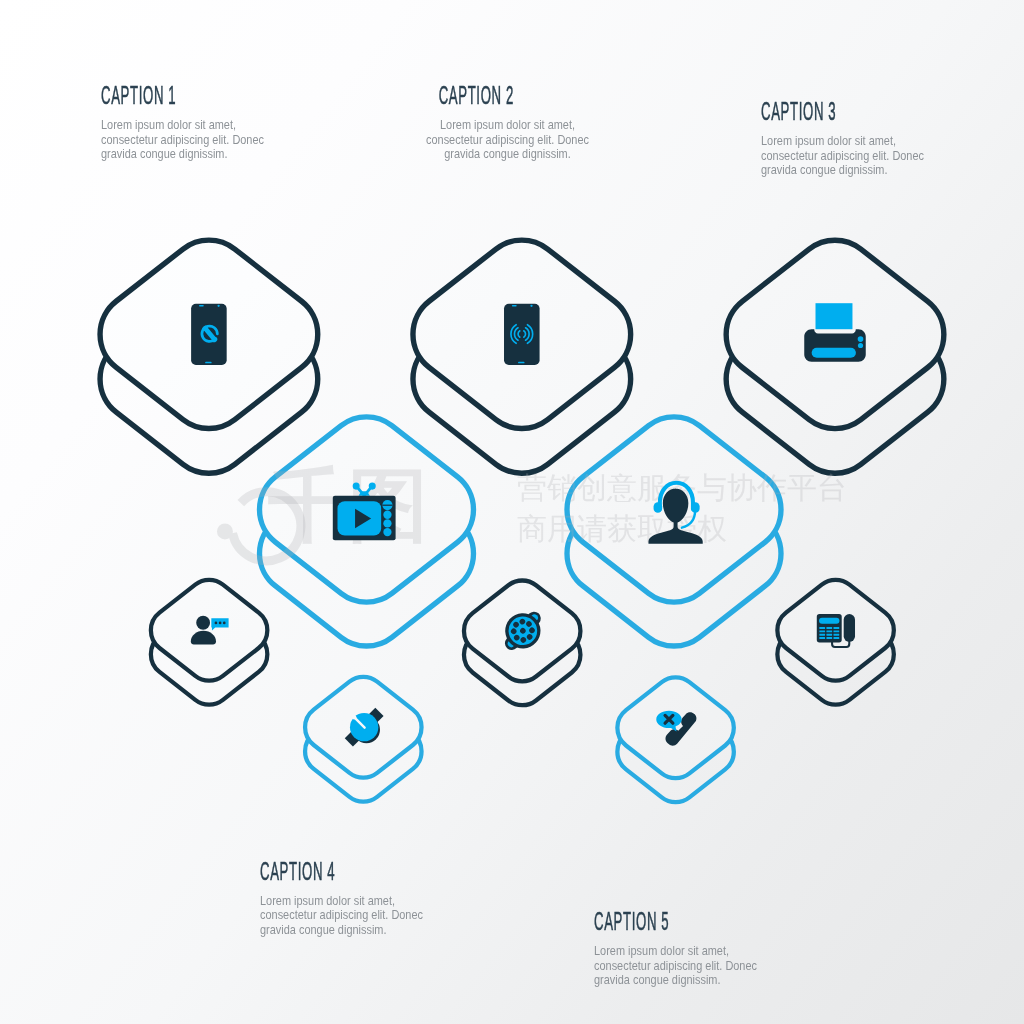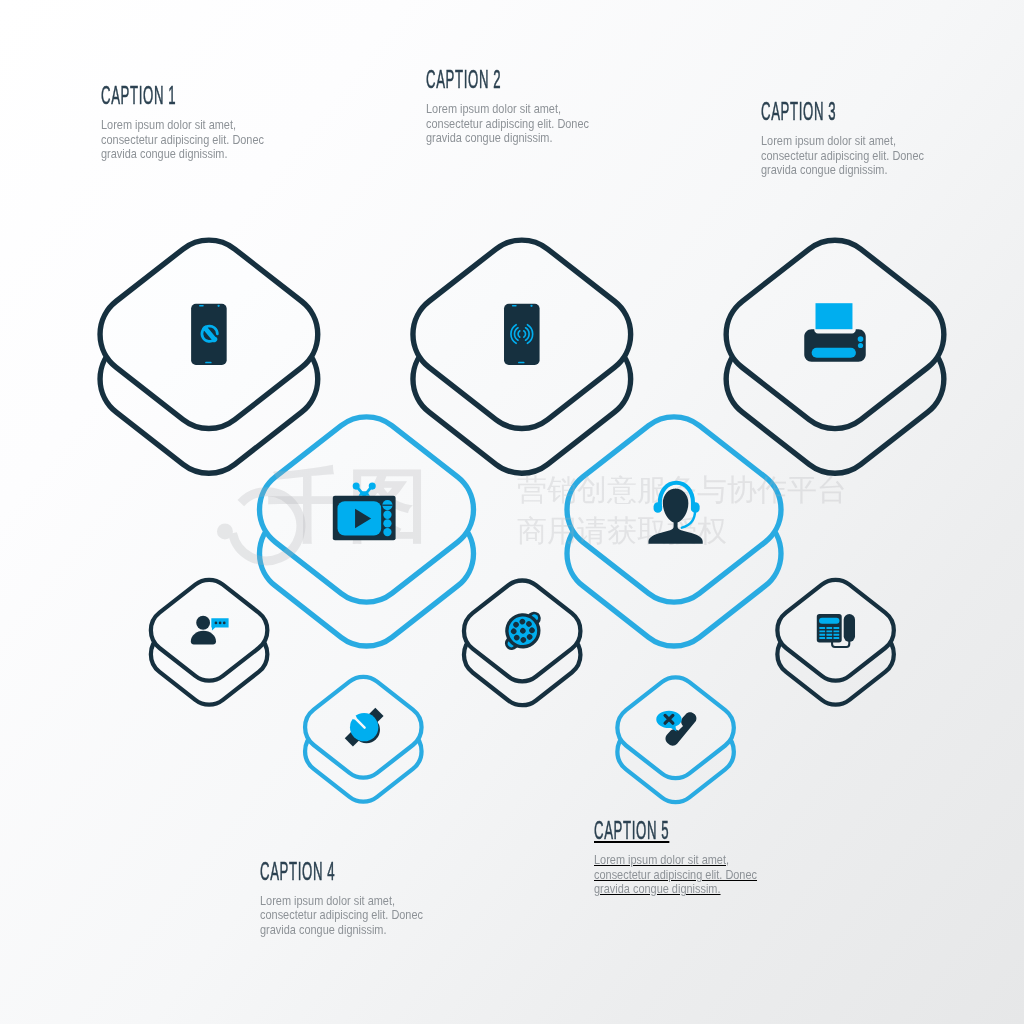--- a/index.html
+++ b/index.html
@@ -13,21 +13,21 @@
   .cap .ttl{font-family:"Liberation Sans",sans-serif;
     font-weight:400;font-size:26.5px;letter-spacing:1.3px;color:#2b4150;
     white-space:nowrap;display:block;line-height:26.5px;
     -webkit-text-stroke:0.55px #2b4150;
     transform:scaleX(0.497);transform-origin:0 0;}
   .cap .body{font-size:13.6px;line-height:14.58px;color:#8d9297;
     font-family:"Liberation Sans",sans-serif;white-space:pre-line;
     transform:scaleX(0.805);transform-origin:0 0;}
   #watermark-layer{position:absolute;left:0;top:0;width:1024px;height:1024px;
     pointer-events:none;}
-  .wm-text{position:absolute;font-family:Liberation Sans, sans-serif;
+  .wm-text{position:absolute;font-family:Liberation Mono, monospace;
     color:rgba(172,175,178,0.26);white-space:nowrap;letter-spacing:0px;}
   .wm-brand{position:absolute;font-family:"DejaVu Sans",sans-serif;
     color:rgba(172,175,178,0.26);white-space:nowrap;font-weight:700;}
 </style>
 </head>
 <body>
 
 <div id="stage">
   <svg class="board" id="shapes" viewBox="0 0 1024 1024">
       <defs>
@@ -223,38 +223,38 @@
         <path d="M20.5 10.5 L38.5 28.5 M38.5 10.5 L20.5 28.5" fill="none" stroke="#16303f" stroke-width="7.6" stroke-linecap="round"></path>
       </g>
     </svg>
   <div id="captions">
       <div class="cap" style="left: 93.5px; top: 82px; margin-left: 7px;">
         <span class="ttl">CAPTION 1</span>
         <div class="body" style="margin-top: 9.5px;">Lorem ipsum dolor sit amet,
 consectetur adipiscing elit. Donec
 gravida congue dignissim.</div>
       </div>
-      <div class="cap" style="left: 426.3px; top: 66px;">
+      <div class="cap" style="left: 426.3px; top: 82px; text-align: center;">
         <span class="ttl">CAPTION 2</span>
         <div class="body" style="margin-top: 9.5px;">Lorem ipsum dolor sit amet,
 consectetur adipiscing elit. Donec
 gravida congue dignissim.</div>
       </div>
       <div class="cap" style="left: 761.3px; top: 82px; margin-top: 16px;">
         <span class="ttl">CAPTION 3</span>
         <div class="body" style="margin-top: 9.5px;">Lorem ipsum dolor sit amet,
 consectetur adipiscing elit. Donec
 gravida congue dignissim.</div>
       </div>
       <div class="cap" style="left: 260px; top: 857.5px;">
         <span class="ttl">CAPTION 4</span>
         <div class="body" style="margin-top: 9.5px;">Lorem ipsum dolor sit amet,
 consectetur adipiscing elit. Donec
 gravida congue dignissim.</div>
       </div>
-      <div class="cap" style="left: 594.3px; top: 817px; text-decoration: underline;">
+      <div class="cap" style="left: 594.3px; top: 908px;">
         <span class="ttl">CAPTION 5</span>
         <div class="body" style="margin-top: 9.5px;">Lorem ipsum dolor sit amet,
 consectetur adipiscing elit. Donec
 gravida congue dignissim.</div>
       </div>
     </div>
 </div>
 
 </body></html>

